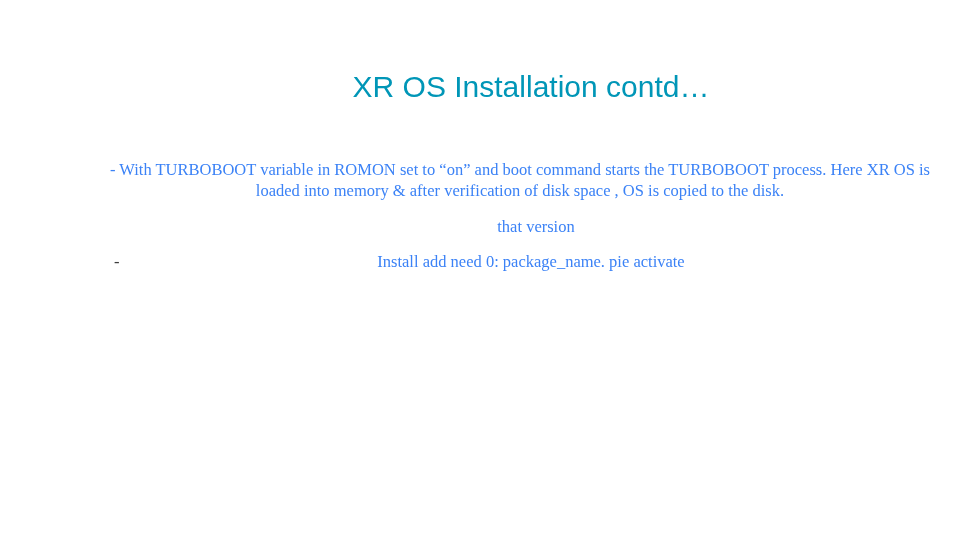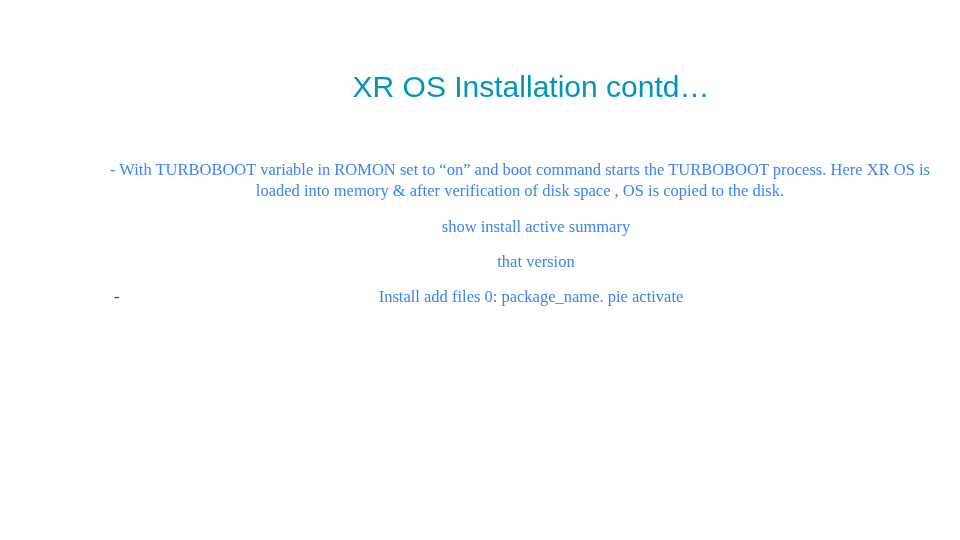--- a/index.html
+++ b/index.html
@@ -25,23 +25,22 @@
 </style>
 </head>
 <body>
 
 <div class="slide">
   <h1 class="title">XR OS Installation contd…</h1>
 
   <div class="content">
     <p class="para1">- With TURBOBOOT variable in ROMON set to “on” and boot command starts the TURBOBOOT process. Here XR OS is loaded into memory &amp; after verification of disk space , OS is copied to the disk.</p>
     <ul>
-      <div class="subcmd">show install active summary</div>
       <div class="subcmd">that version</div>
-      <li class="bullet">Install add  files 0: package_name. pie activate</li>
+      <li class="bullet">Install add  need 0: package_name. pie activate</li>
     </ul>
   </div>
 
   <div class="stripe">
     <span class="c1"></span>
       <span class="c2"></span>
       <span class="c3"></span>
       <span class="c4"></span>
       <span class="c5"></span>
     <span class="c6"></span>

